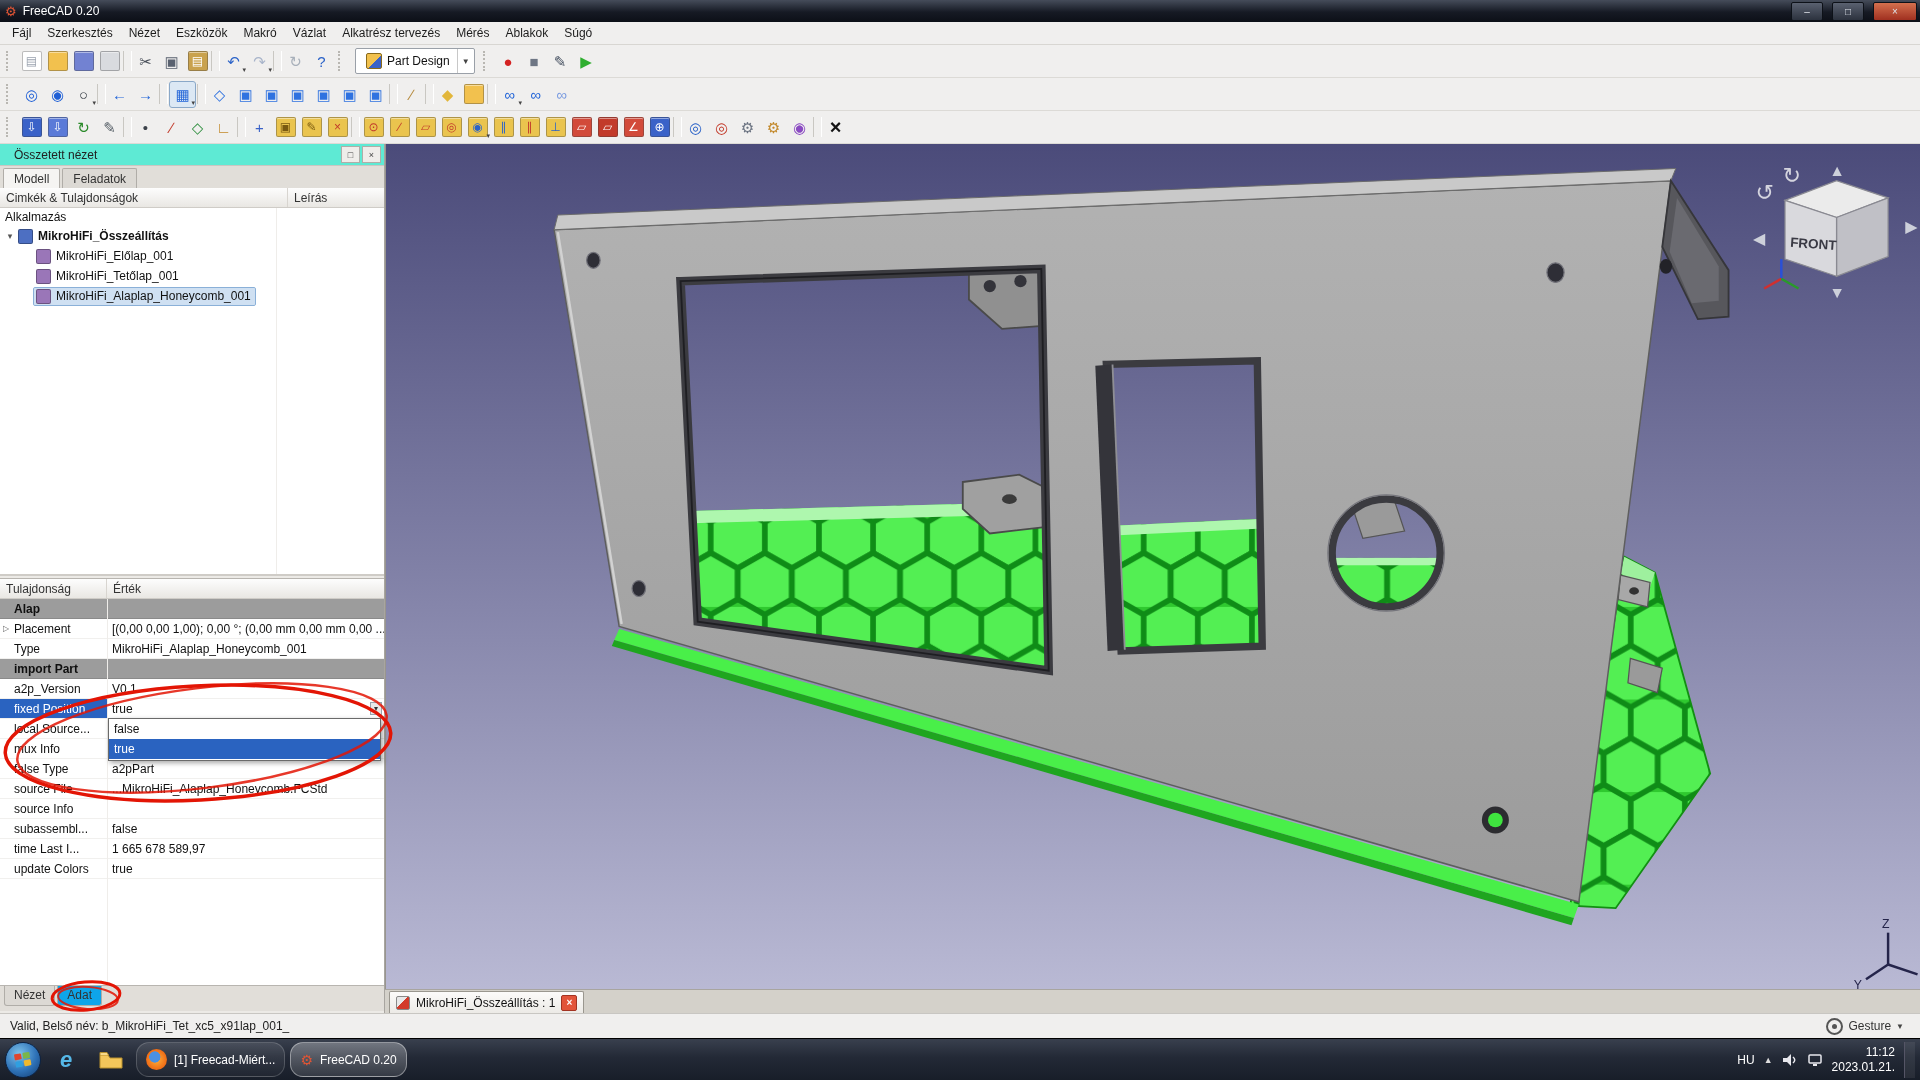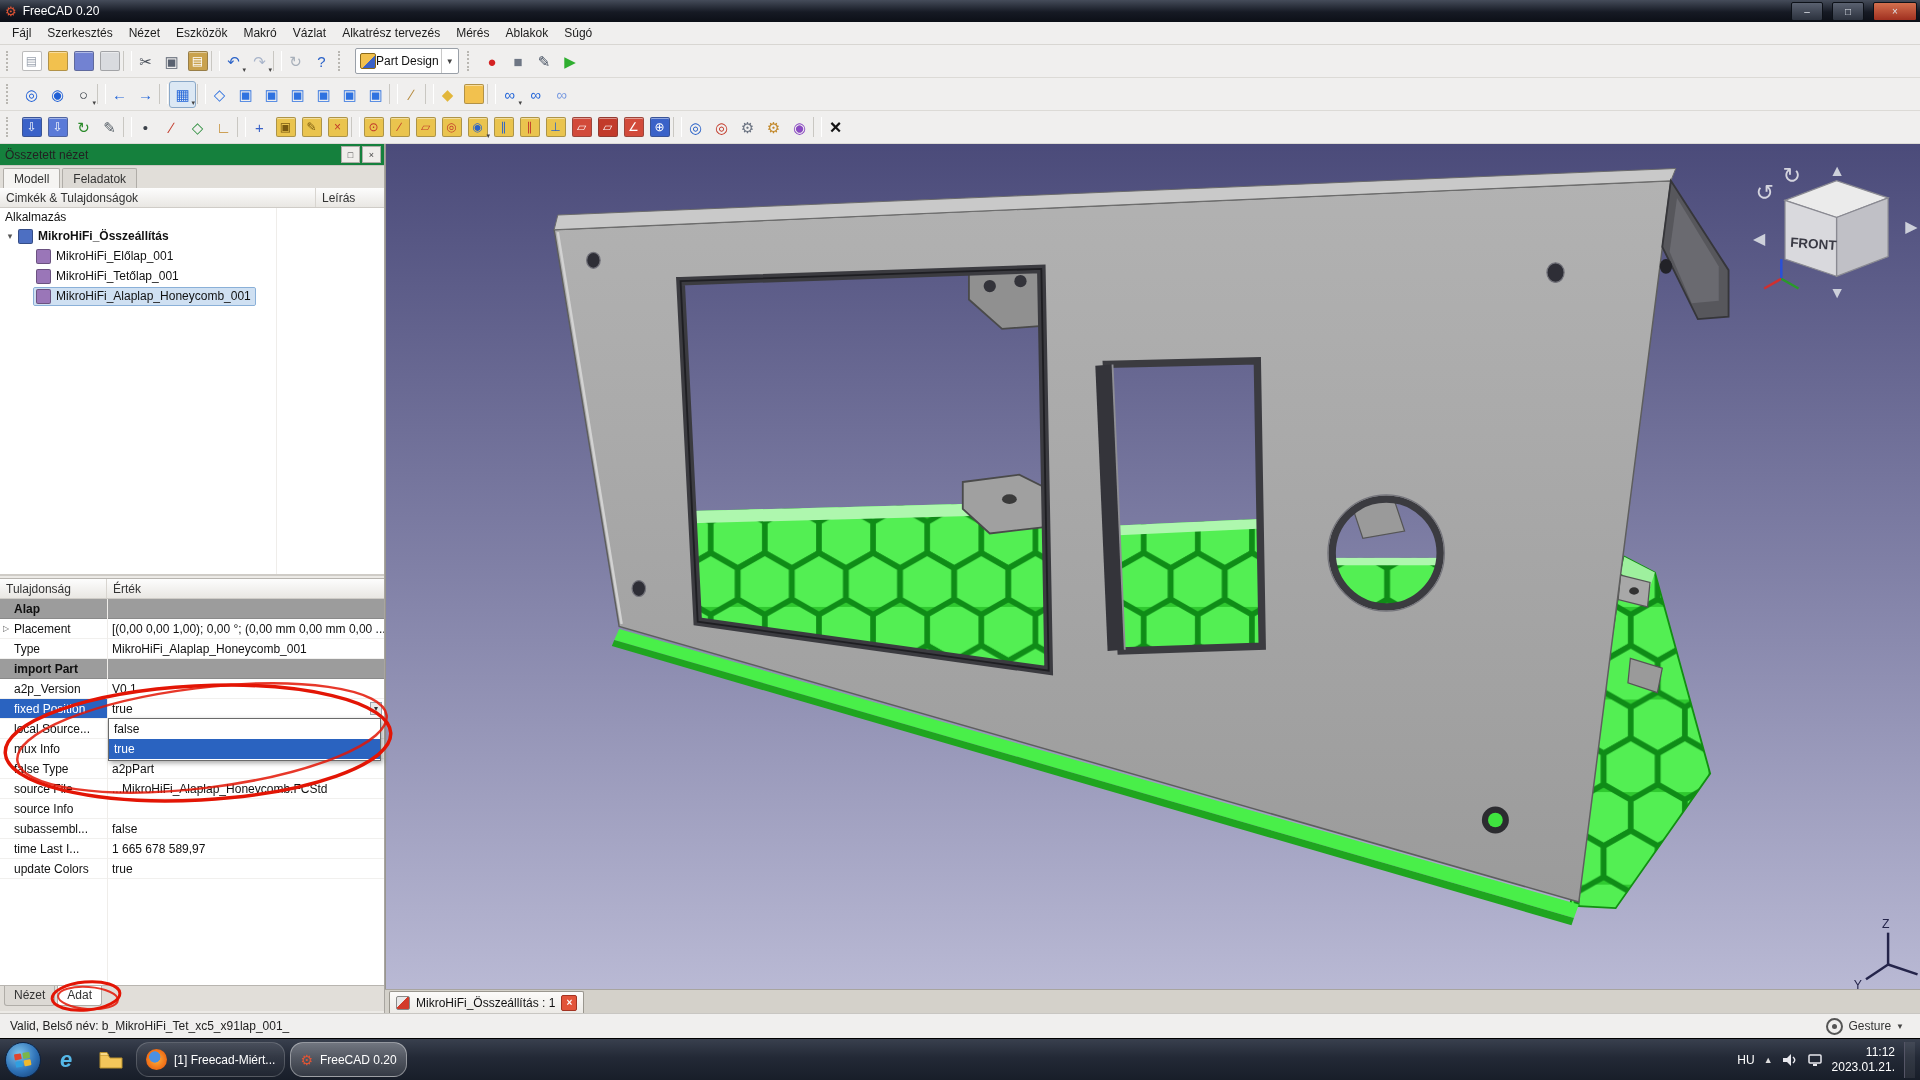--- a/index.html
+++ b/index.html
@@ -31,41 +31,41 @@
   .tbi .g{color:var(--fg,#444);background:var(--bg,transparent);display:flex;align-items:center;
     justify-content:center;min-width:18px;height:18px;border-radius:2px;line-height:1}
   .tbi.chip .g{border:1px solid rgba(60,60,60,.35);box-shadow:inset 0 1px 0 rgba(255,255,255,.45);
     font-size:12px;width:18px}
   .ddm{display:none;font-size:7px;color:#444;position:absolute;right:0;bottom:0}
   .tbi.dd .ddm{display:block}
   .tbi.pressed{border:1px solid #8aa8c8;background:#dce8f4}
   .tbi.sep{width:7px;height:20px;border-left:1px solid #c9c7c2;border-right:1px solid #fff;border-radius:0}
   .tbi.big .g{font-size:20px;font-weight:bold}
   .wbcombo{height:24px;background:#fff;border:1px solid #9aa0a8;border-radius:2px;display:flex;
-    align-items:center;font-size:12px;padding-left:4px;margin:0 4px;}
+    align-items:center;font-size:12px;padding-left:10px;margin:0 4px;gap:5px}
   .wbicon{width:14px;height:14px;background:linear-gradient(135deg,#f2c14e 55%,#3a62c8 55%);
     border:1px solid #8a6a1a;border-radius:2px;flex:none}
   .wbarrow{border-left:1px solid #c8c8c8;padding:0 4px;font-size:8px;color:#444;height:100%;
     display:flex;align-items:center;margin-left:2px}
   
   #comboview{position:absolute;left:0;top:144px;width:385px;height:869px;background:#eceae6;
     border-right:1px solid #a8a5a0;box-sizing:border-box}
-  .cv-header{height:21px;display:flex;align-items:center;font-size:12px;color:#222;padding:0 3px 0 5px;
-    background:#15803d;border-bottom:1px solid #cac7c2}
+  .cv-header{height:21px;display:flex;align-items:center;font-size:12px;color:#222;padding:0 3px 0 14px;
+    background:#5eead4;border-bottom:1px solid #cac7c2}
   .cv-hspacer{flex:1}
   .cv-hbtn{width:17px;height:15px;border:1px solid #b0ada8;background:#efedea;font-size:9px;display:flex;
     align-items:center;justify-content:center;color:#444;margin-left:2px}
   .cv-tabs{height:23px;display:flex;align-items:flex-end;padding-left:3px;background:#e1ded9;
     border-bottom:1px solid #b8b5b0}
   .cv-tab{font-size:12px;padding:3px 10px;border:1px solid #b0ada8;border-bottom:none;background:#dcd9d4;
     margin-right:2px;border-radius:2px 2px 0 0;color:#333}
   .cv-tab.active{background:#f5f4f2;position:relative;top:1px;padding-bottom:4px}
   .col-head{display:flex;height:20px;background:linear-gradient(#fdfdfd,#e9e7e3);
     border-bottom:1px solid #cfccc7;font-size:12px;color:#333;box-sizing:border-box}
-  .col-head .c1{width:316px;padding:3px 0 0 6px;border-right:1px solid #d8d5d0;box-sizing:border-box}
+  .col-head .c1{width:288px;padding:3px 0 0 6px;border-right:1px solid #d8d5d0;box-sizing:border-box}
   .col-head .c2{flex:1;padding:3px 0 0 6px}
   #treewrap{position:absolute;top:44px;left:0;width:100%;height:388px;background:#fff;
     border-bottom:2px solid #cfccc7;box-sizing:border-box}
   #treebody{position:absolute;top:20px;left:0;right:0;bottom:0;background:#fff;overflow:hidden}
   .vline{position:absolute;top:0;bottom:0;border-left:1px solid #efedea}
   .trow{height:20px;display:flex;align-items:center;font-size:12px;color:#111;white-space:nowrap;position:relative}
   .tpad{display:inline-block;height:1px}
   .texp{width:12px;font-size:9px;color:#555;text-align:center;flex:none}
   .selwrap{display:flex;align-items:center;padding:1px 4px 1px 2px;border-radius:1px}
   .tico{width:13px;height:13px;border-radius:2px;margin-right:5px;background:var(--ic,#999);
@@ -87,21 +87,21 @@
   .prow.selected .pc2::after{content:"▾";margin-left:auto;margin-right:2px;border:1px solid #9aa4ae;
     background:#e8e8e8;font-size:8px;padding:1px 3px;color:#333}
   #pgdropdown{position:absolute;left:108px;top:574px;width:271px;height:41px;background:#fff;
     border:1px solid #6a6a6a;box-shadow:2px 2px 5px rgba(0,0,0,.35);z-index:6}
   .pg-opt{height:20px;font-size:12px;display:flex;align-items:center;padding-left:5px;color:#111}
   .pg-opt.selected{background:#2a63c0;color:#fff}
   #bottomtabs{position:absolute;left:0;top:841px;width:100%;height:26px;background:#e1ded9;
     border-top:1px solid #b8b5b0;display:flex;align-items:flex-start;padding-left:4px;box-sizing:border-box}
   .btab{font-size:12px;padding:2px 9px 3px;border:1px solid #b0ada8;border-top:none;background:#dcd9d4;
     border-radius:0 0 3px 3px;margin-right:2px;color:#333}
-  .btab.active{background:#ffffff}
+  .btab.active{background:#0ea5e9}
   
   #viewport{position:absolute;left:385px;top:144px;width:1535px;height:845px;border-left:1px solid #98958f;
     box-sizing:border-box}
   #viewport svg{display:block;width:100%;height:100%;font-family:"Liberation Sans",sans-serif}
   #docbar{position:absolute;left:385px;top:989px;width:1535px;height:24px;background:#d4d1ca;
     border-top:1px solid #a8a5a0;display:flex;align-items:flex-end;padding-left:4px;box-sizing:border-box}
   .doctab{height:21px;background:linear-gradient(#fcfbfa,#eceae6);border:1px solid #9a978f;border-bottom:none;
     display:flex;align-items:center;gap:6px;padding:0 6px;font-size:12px;border-radius:2px 2px 0 0}
   .dticon{width:12px;height:12px;border-radius:2px;background:linear-gradient(135deg,#e8e8e8 45%,#d23a2a 45%);
     border:1px solid #888;flex:none}

